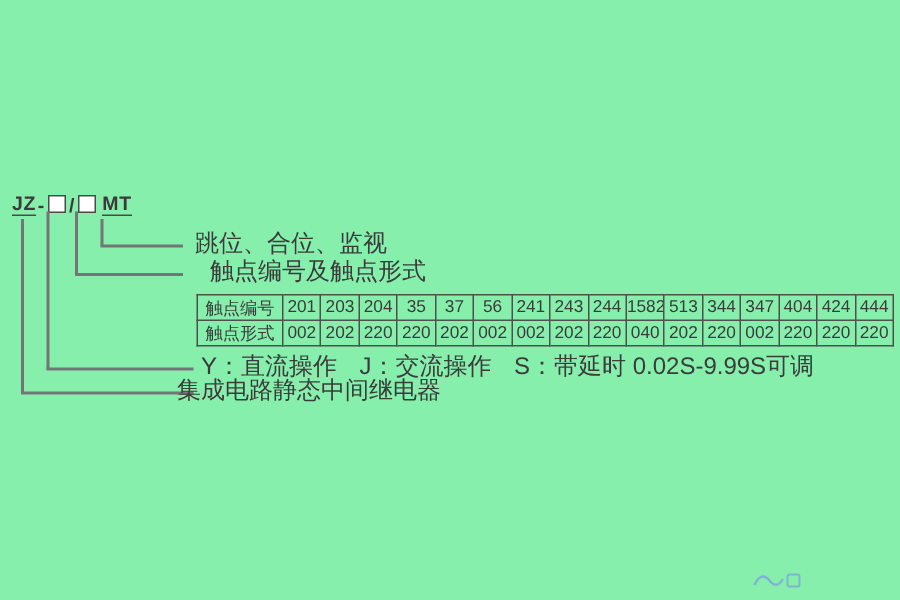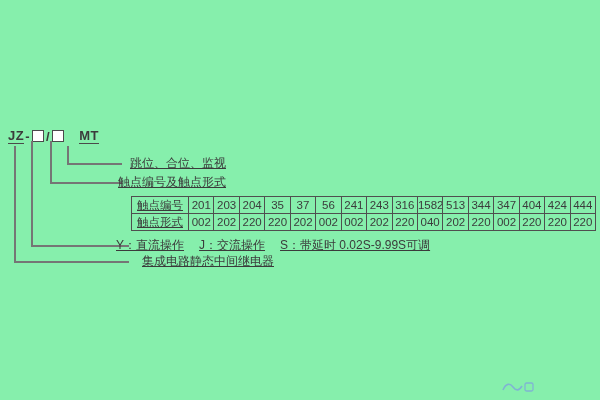--- a/index.html
+++ b/index.html
@@ -17,41 +17,41 @@
     display:flex;align-items:center;
     font-size:13px;font-weight:600;color:#3b3b3b;letter-spacing:.5px;
     height:16px;
   }
   .underlined{border-bottom:1.5px solid #4a4a4a;padding-bottom:1px;line-height:13px;}
   .code-box{
     display:inline-block;width:10px;height:10px;
     border:1.5px solid #4a4a4a;background:#fff;margin:0 1px;
   }
   .code-sep{margin:0 1px;line-height:13px;}
-  .mt-part{margin-left:14px;}
+  .mt-part{margin-left:3px;}
   
   .vline{position:absolute;width:1.5px;background:#757575;}
   .hline{position:absolute;height:1.5px;background:#757575;}
   
   .callout-label{
-    position:absolute;font-size:12px;color:#3b3b3b;
-    white-space:nowrap;line-height:14px;text-decoration:underline;
+    position:absolute;font-size:16px;color:#3b3b3b;
+    white-space:nowrap;line-height:14px;
   }
   .op-part{margin-right:15px;}
   
   .contact-table{
     position:absolute;left:131px;top:196px;
     border-collapse:collapse;table-layout:fixed;width:465px;
     font-size:11.5px;color:#3b3b3b;
   }
   .contact-table td{
     border:1px solid #4f4f4f;text-align:center;
     height:16px;padding:0;overflow:hidden;white-space:nowrap;
   }
-  .contact-table td.hdr{width:56px;text-decoration:underline;}
+  .contact-table td.hdr{width:56px;}
   
   .watermark{position:absolute;left:501px;top:379px;opacity:.85;}
 </style>
 </head>
 <body>
 
 <div id="canvas">
 
   <div class="model-code">
     <span class="underlined">JZ</span>
@@ -66,41 +66,41 @@
   <div class="vline" style="left:31px;top:141px;height:105px;"></div>
   <div class="vline" style="left:50px;top:141px;height:42px;"></div>
   <div class="vline" style="left:67px;top:146px;height:18px;"></div>
 
   <div class="hline" style="left:67px;top:163px;width:55px;"></div>
   <div class="hline" style="left:50px;top:182px;width:72px;"></div>
   <div class="hline" style="left:31px;top:245px;width:98px;"></div>
   <div class="hline" style="left:14px;top:261px;width:115px;"></div>
 
   <div class="callout-label" style="left:130px;top:156px;">跳位、合位、监视</div>
-  <div class="callout-label" style="left:118px;top:175px;">触点编号及触点形式</div>
+  <div class="callout-label" style="left:140px;top:175px;">触点编号及触点形式</div>
 
-  <div class="callout-label" style="left:116px;top:238px;">
+  <div class="callout-label" style="left:134px;top:238px;">
     <span class="op-part">Y：直流操作</span><span class="op-part">J：交流操作</span><span>S：带延时 0.02S-9.99S可调</span>
   </div>
 
-  <div class="callout-label" style="left:142px;top:254px;">集成电路静态中间继电器</div>
+  <div class="callout-label" style="left:118px;top:254px;">集成电路静态中间继电器</div>
 
   <table class="contact-table">
     <tbody>
         <tr>
       <td class="hdr">触点编号</td>
     <td>201</td>
           <td>203</td>
           <td>204</td>
           <td>35</td>
           <td>37</td>
           <td>56</td>
           <td>241</td>
           <td>243</td>
-          <td>316</td>
+          <td>244</td>
           <td>1582</td>
           <td>513</td>
           <td>344</td>
           <td>347</td>
           <td>404</td>
           <td>424</td>
           <td>444</td>
         </tr>
     <tr>
       <td class="hdr">触点形式</td>

